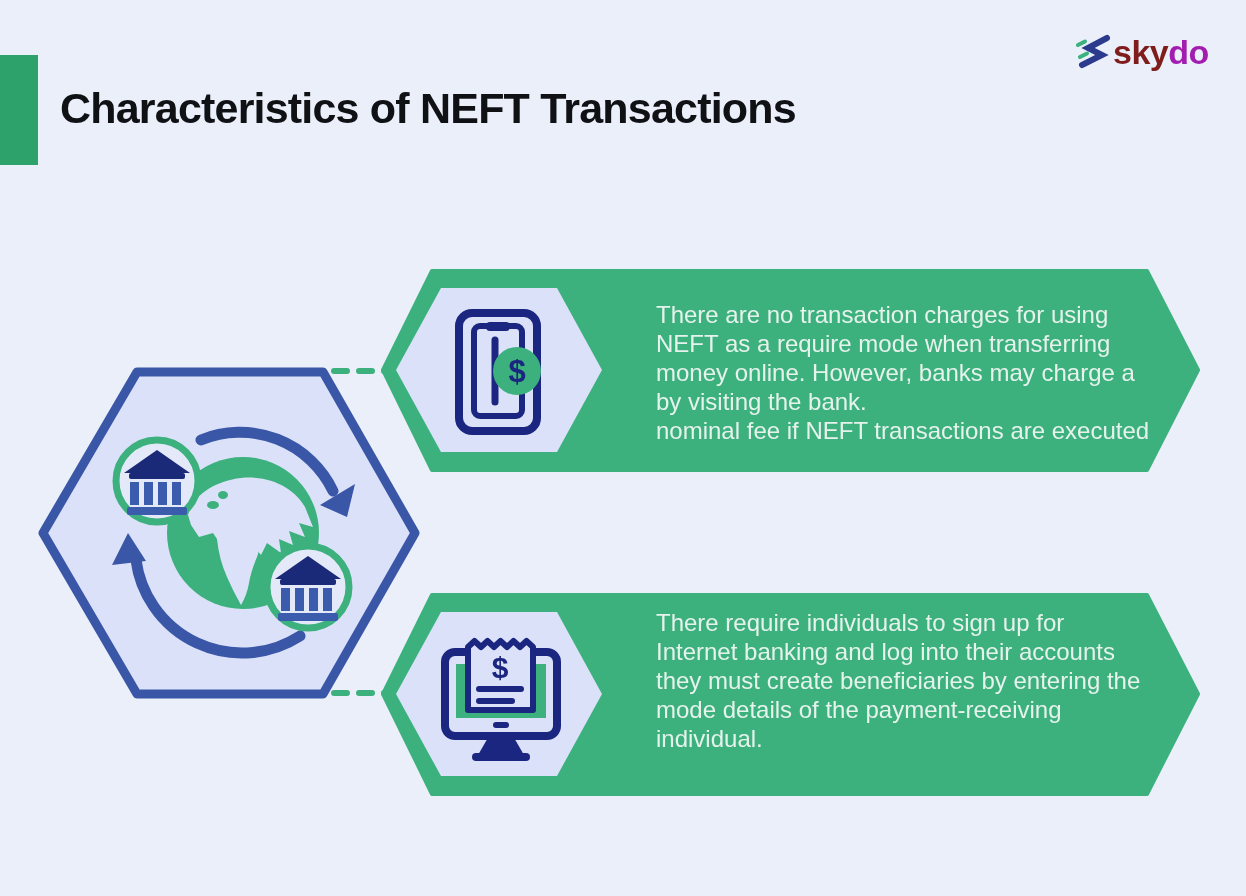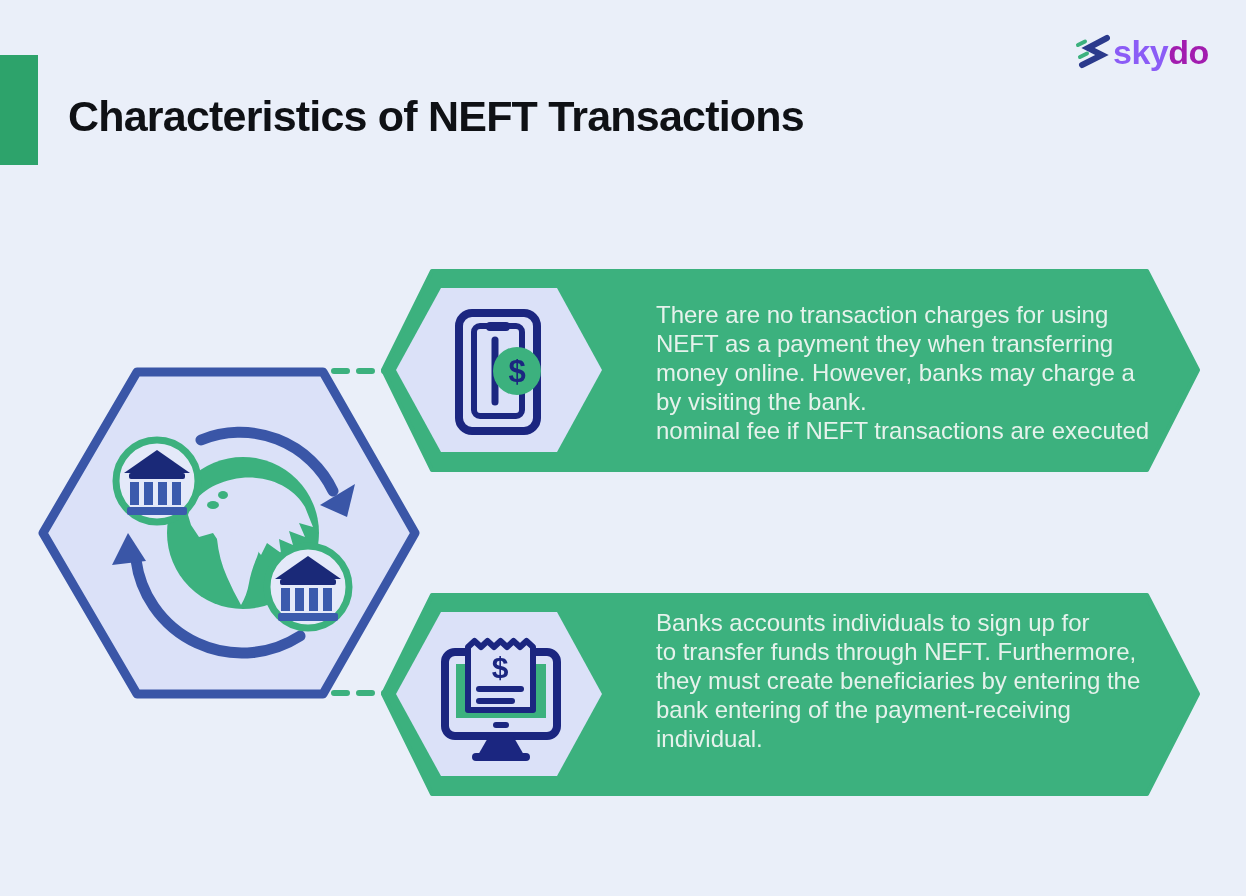--- a/index.html
+++ b/index.html
@@ -8,30 +8,30 @@
     position:relative;
     width:1246px;height:896px;
     background:#EAEFF9;
     overflow:hidden;
   }
   .accent-bar{
     position:absolute;left:0;top:55px;width:38px;height:110px;
     background:#2DA36B;
   }
   .title{
-    position:absolute;left:60px;top:84px;margin:8px;
+    position:absolute;left:60px;top:84px;margin:0;
     font-size:43px;font-weight:700;color:#0F1115;
     letter-spacing:-0.8px;white-space:nowrap;
   }
   .logo{
     position:absolute;left:1074px;top:32px;
     display:flex;align-items:center;gap:3px;
   }
   .logo-text{font-size:34px;font-weight:700;letter-spacing:-0.5px;line-height:38px;}
-  .logo-sky{color:#8b5cf6;}
+  .logo-sky{color:#7f1d1d;}
   .logo-do{color:#a21caf;}
   .art{position:absolute;left:0;top:0;}
   .banner-text{
     position:absolute;left:626px;
     color:#E6F2EC;font-size:24px;line-height:29px;font-weight:400;margin-left:30px;
   }
   .banner-text .line{white-space:nowrap;}
   .bt-1{top:300px;}
   .bt-2{top:608px;}
 </style>
@@ -132,27 +132,27 @@
         <line x1="479" y1="701" x2="512" y2="701" stroke="#1B2680" stroke-width="6" stroke-linecap="round"></line>
         <rect x="493" y="722" width="16" height="6" rx="3" fill="#1B2680"></rect>
         <polygon points="489,736 513,736 524,755 478,755" fill="#1B2680"></polygon>
         <rect x="472" y="753" width="58" height="8" rx="4" fill="#1B2680"></rect>
       </g>
     </g>
   </svg>
 
   <div class="banner-text bt-1">
     <div class="line">There are no transaction charges for using</div>
-    <div class="line">NEFT as a payment they when transferring</div>
+    <div class="line">NEFT as a require mode when transferring</div>
     <div class="line">money online. However, banks may charge a</div>
     <div class="line">by visiting the bank.</div>
     <div class="line">nominal fee if NEFT transactions are executed</div>
   </div>
 
   <div class="banner-text bt-2">
-    <div class="line">Banks accounts individuals to sign up for</div>
-    <div class="line">to transfer funds through NEFT. Furthermore,</div>
+    <div class="line">There require individuals to sign up for</div>
+    <div class="line">Internet banking and log into their accounts</div>
     <div class="line">they must create beneficiaries by entering the</div>
-    <div class="line">bank entering of the payment-receiving</div>
+    <div class="line">mode details of the payment-receiving</div>
     <div class="line">individual.</div>
   </div>
 
 </div>
 
 </body></html>

